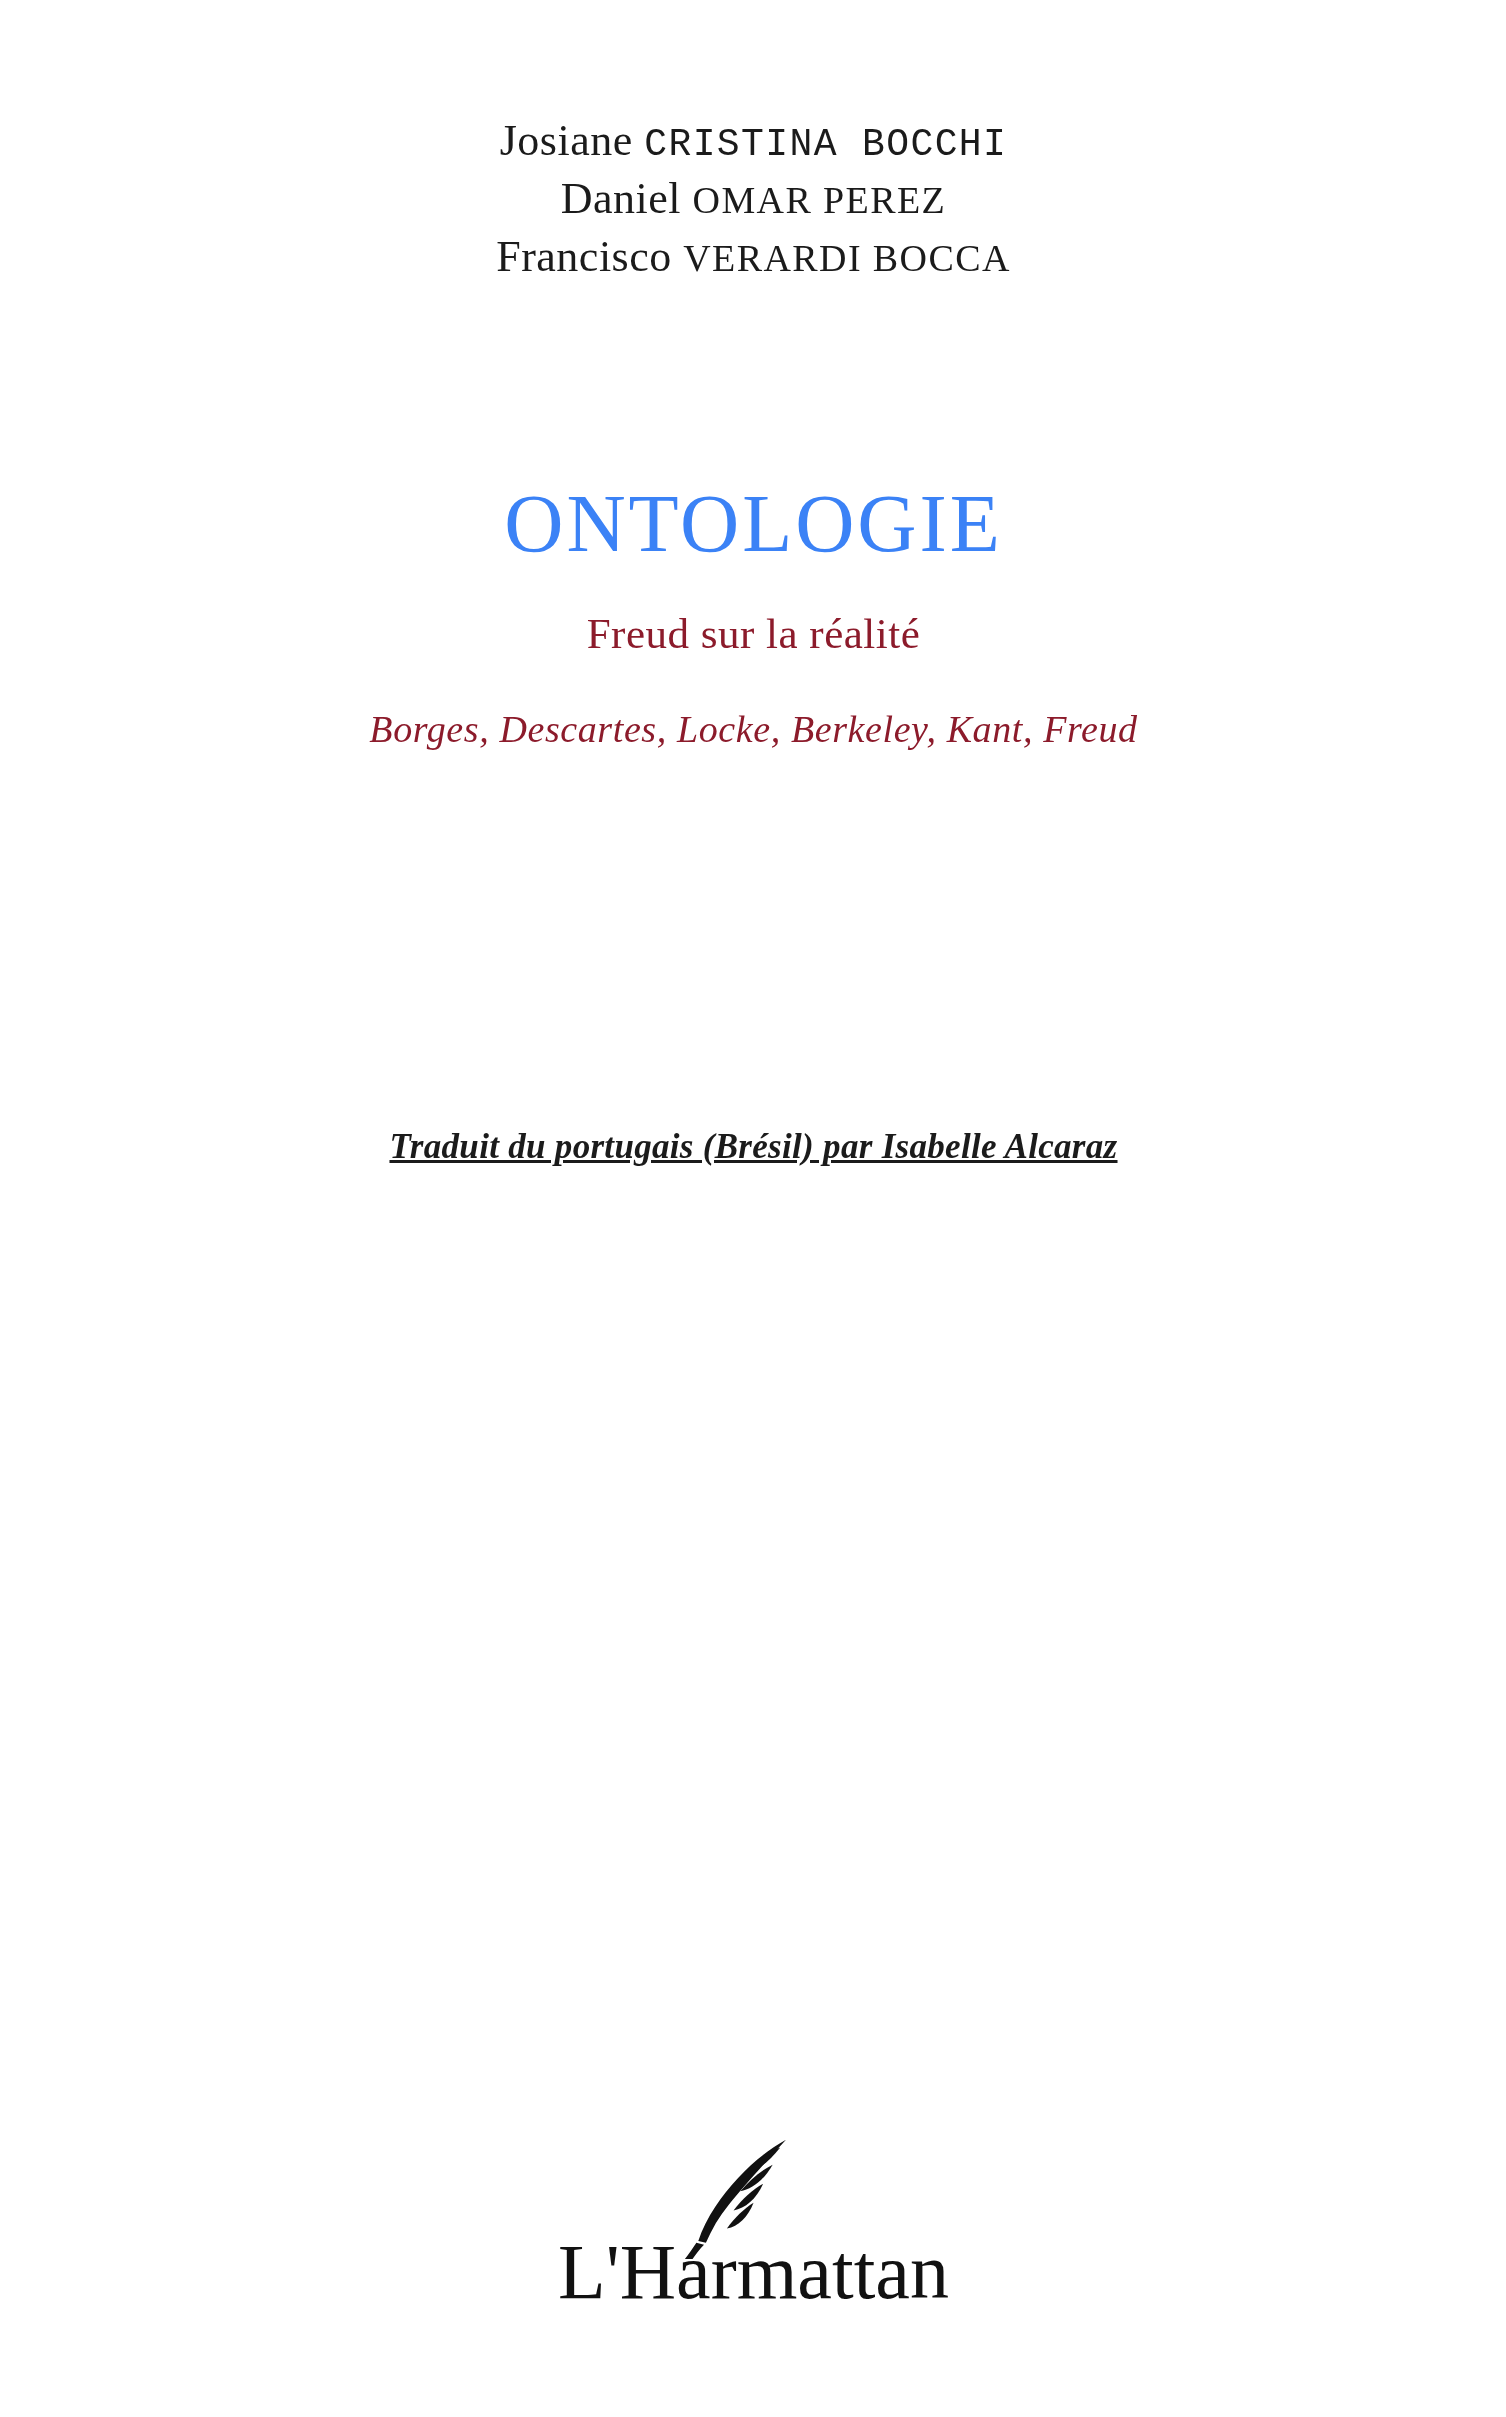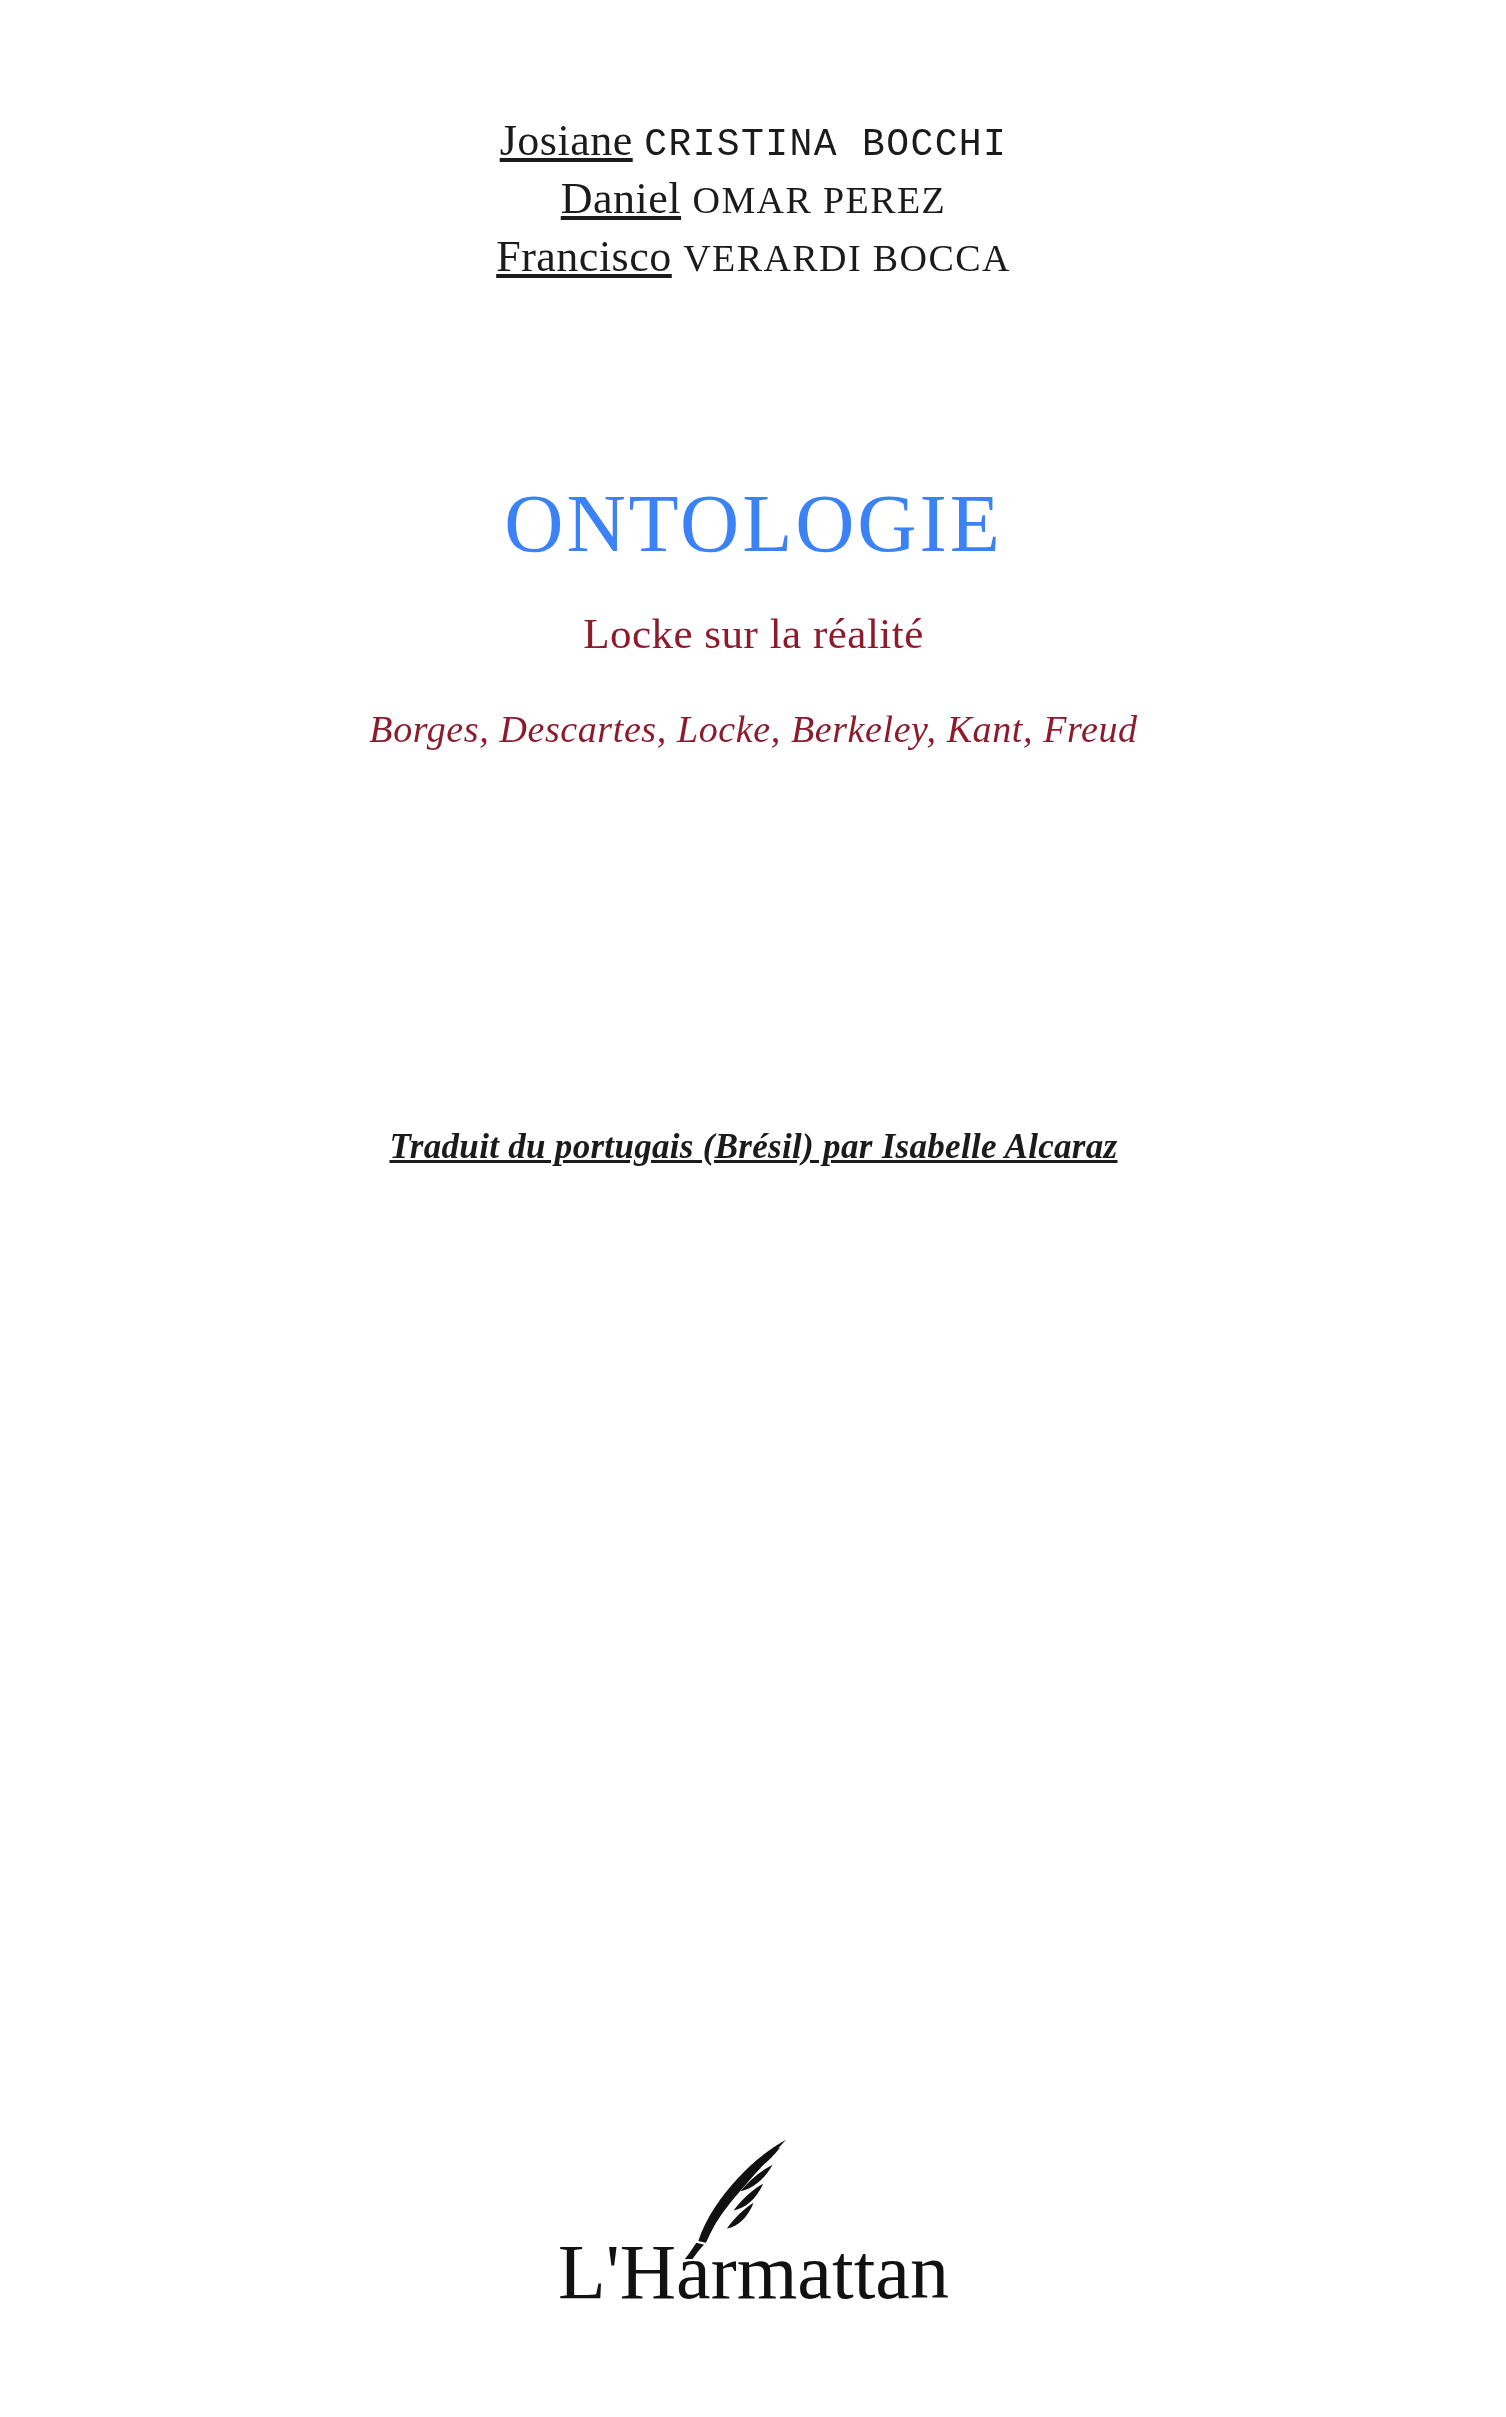--- a/index.html
+++ b/index.html
@@ -32,21 +32,20 @@
   }
   .author-line {
     font-family: "Liberation Serif", serif;
     font-size: 44px;
     letter-spacing: 0.5px;
     color: #1b1b1b;
     white-space: nowrap;
   }
   .author-line .first {
     font-variant: normal;
-    text-decoration: underline;
   }
   .author-line .caps {
     font-size: 38px;
     letter-spacing: 1.4px;
   }
 
   
   .title-block {
     margin-top: 190px;
     text-align: center;
@@ -142,21 +141,21 @@
       <span class="caps" style="text-transform:uppercase;">Omar Perez</span>
     </div>
     <div class="author-line">
       <span class="first">Francisco</span>
       <span class="caps" style="text-transform:uppercase;margin-top:40px;">Verardi Bocca</span>
     </div>
   </div>
 
   <div class="title-block">
     <div class="title-main">ONTOLOGIE</div>
-    <div class="subtitle">Locke sur la réalité</div>
+    <div class="subtitle">Freud sur la réalité</div>
     <div class="thinkers">Borges, Descartes, Locke, Berkeley, Kant, Freud</div>
   </div>
 
   <div class="translator">Traduit du portugais (Brésil) par Isabelle Alcaraz</div>
 
   <div class="publisher">
     <div class="logo-wrap">
       <svg class="logo-feather" viewBox="0 0 150 130" xmlns="http://www.w3.org/2000/svg">
         <path d="M118 4 C92 18, 64 44, 44 74 C36 86, 30 98, 26 110 L34 112 C40 98, 48 84, 58 72 C74 52, 96 28, 118 4 Z" fill="#111111"></path>
         <path d="M112 12 C100 16, 86 26, 74 40 C84 38, 98 30, 112 12 Z" fill="#111111"></path>

